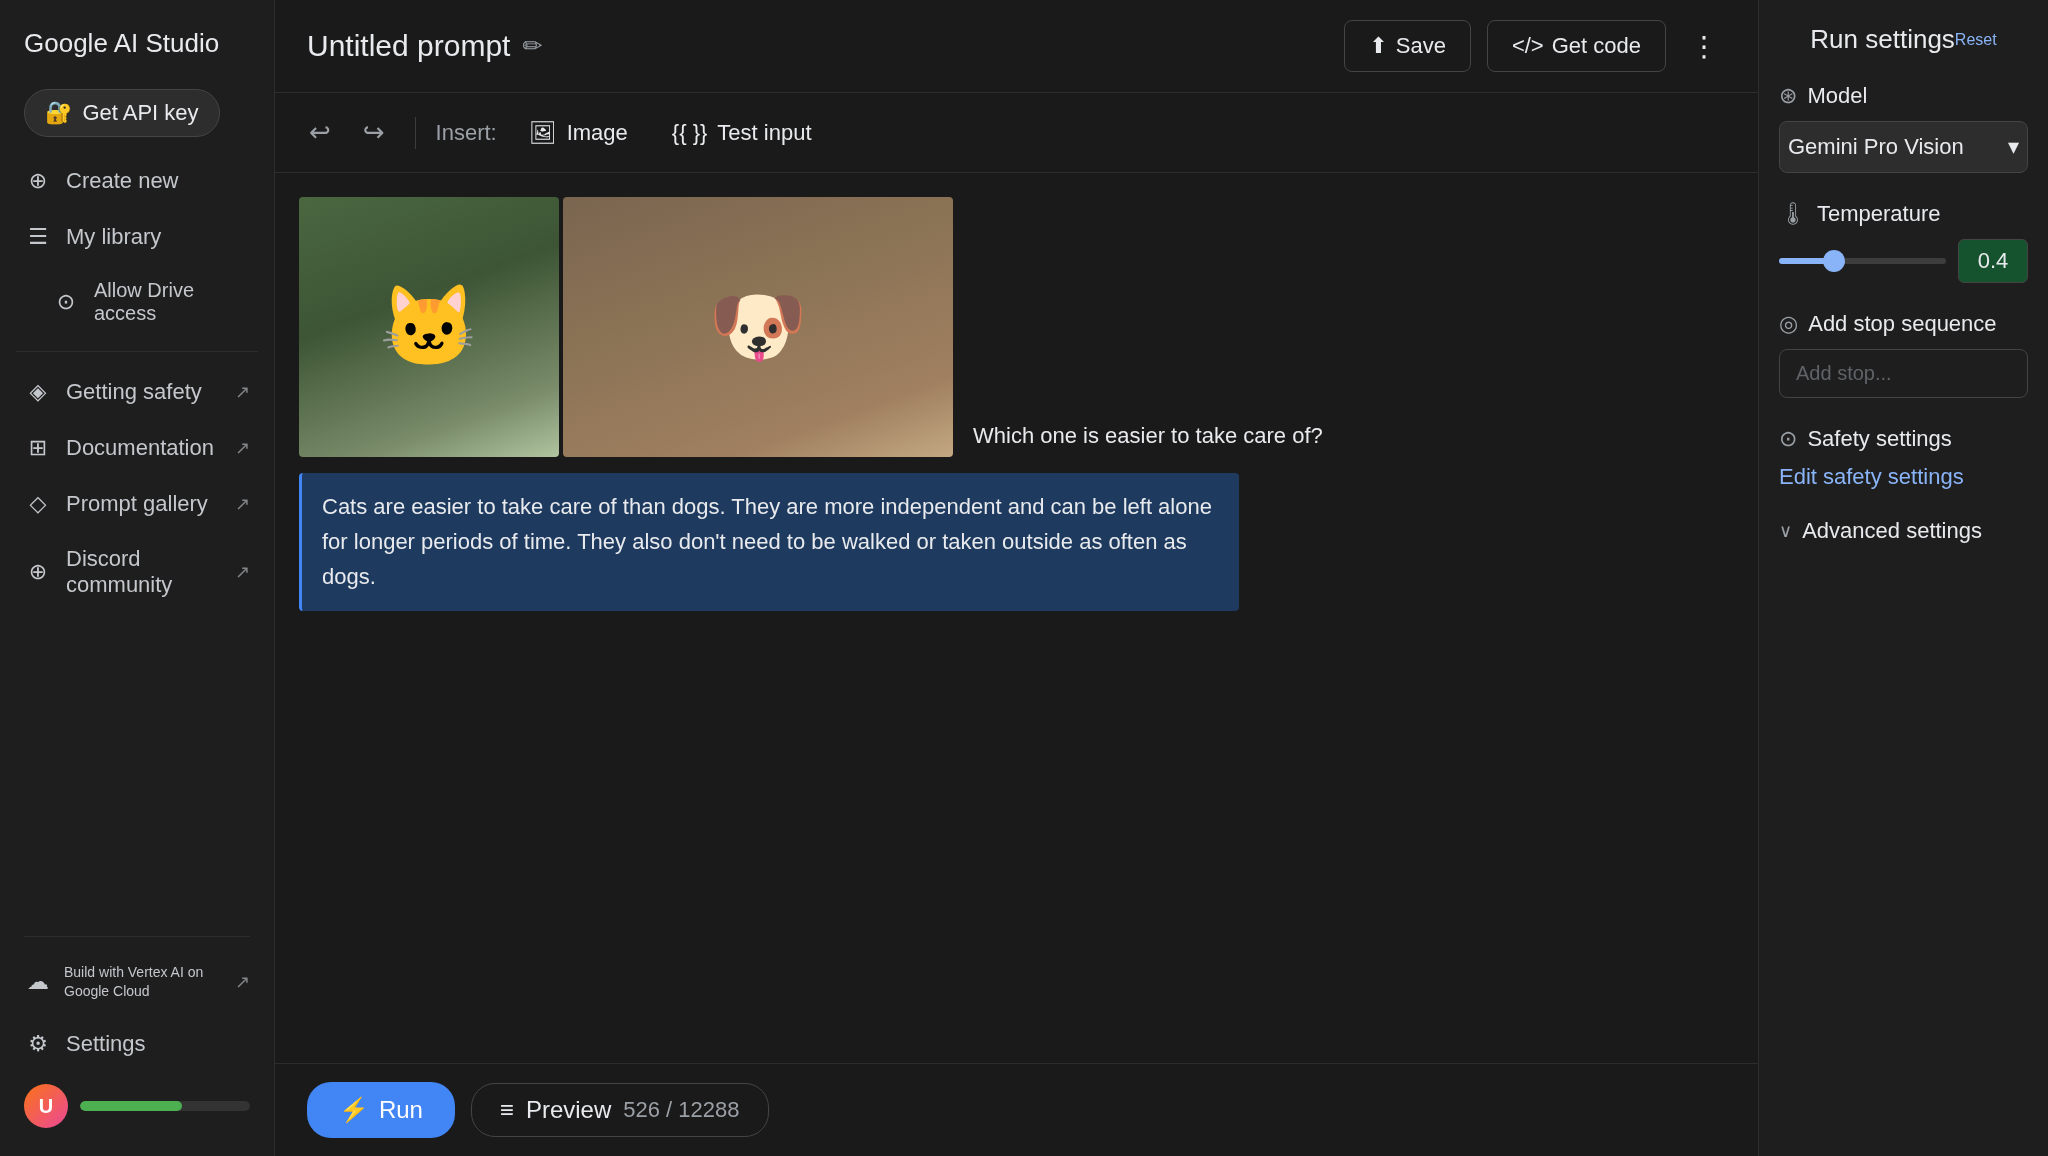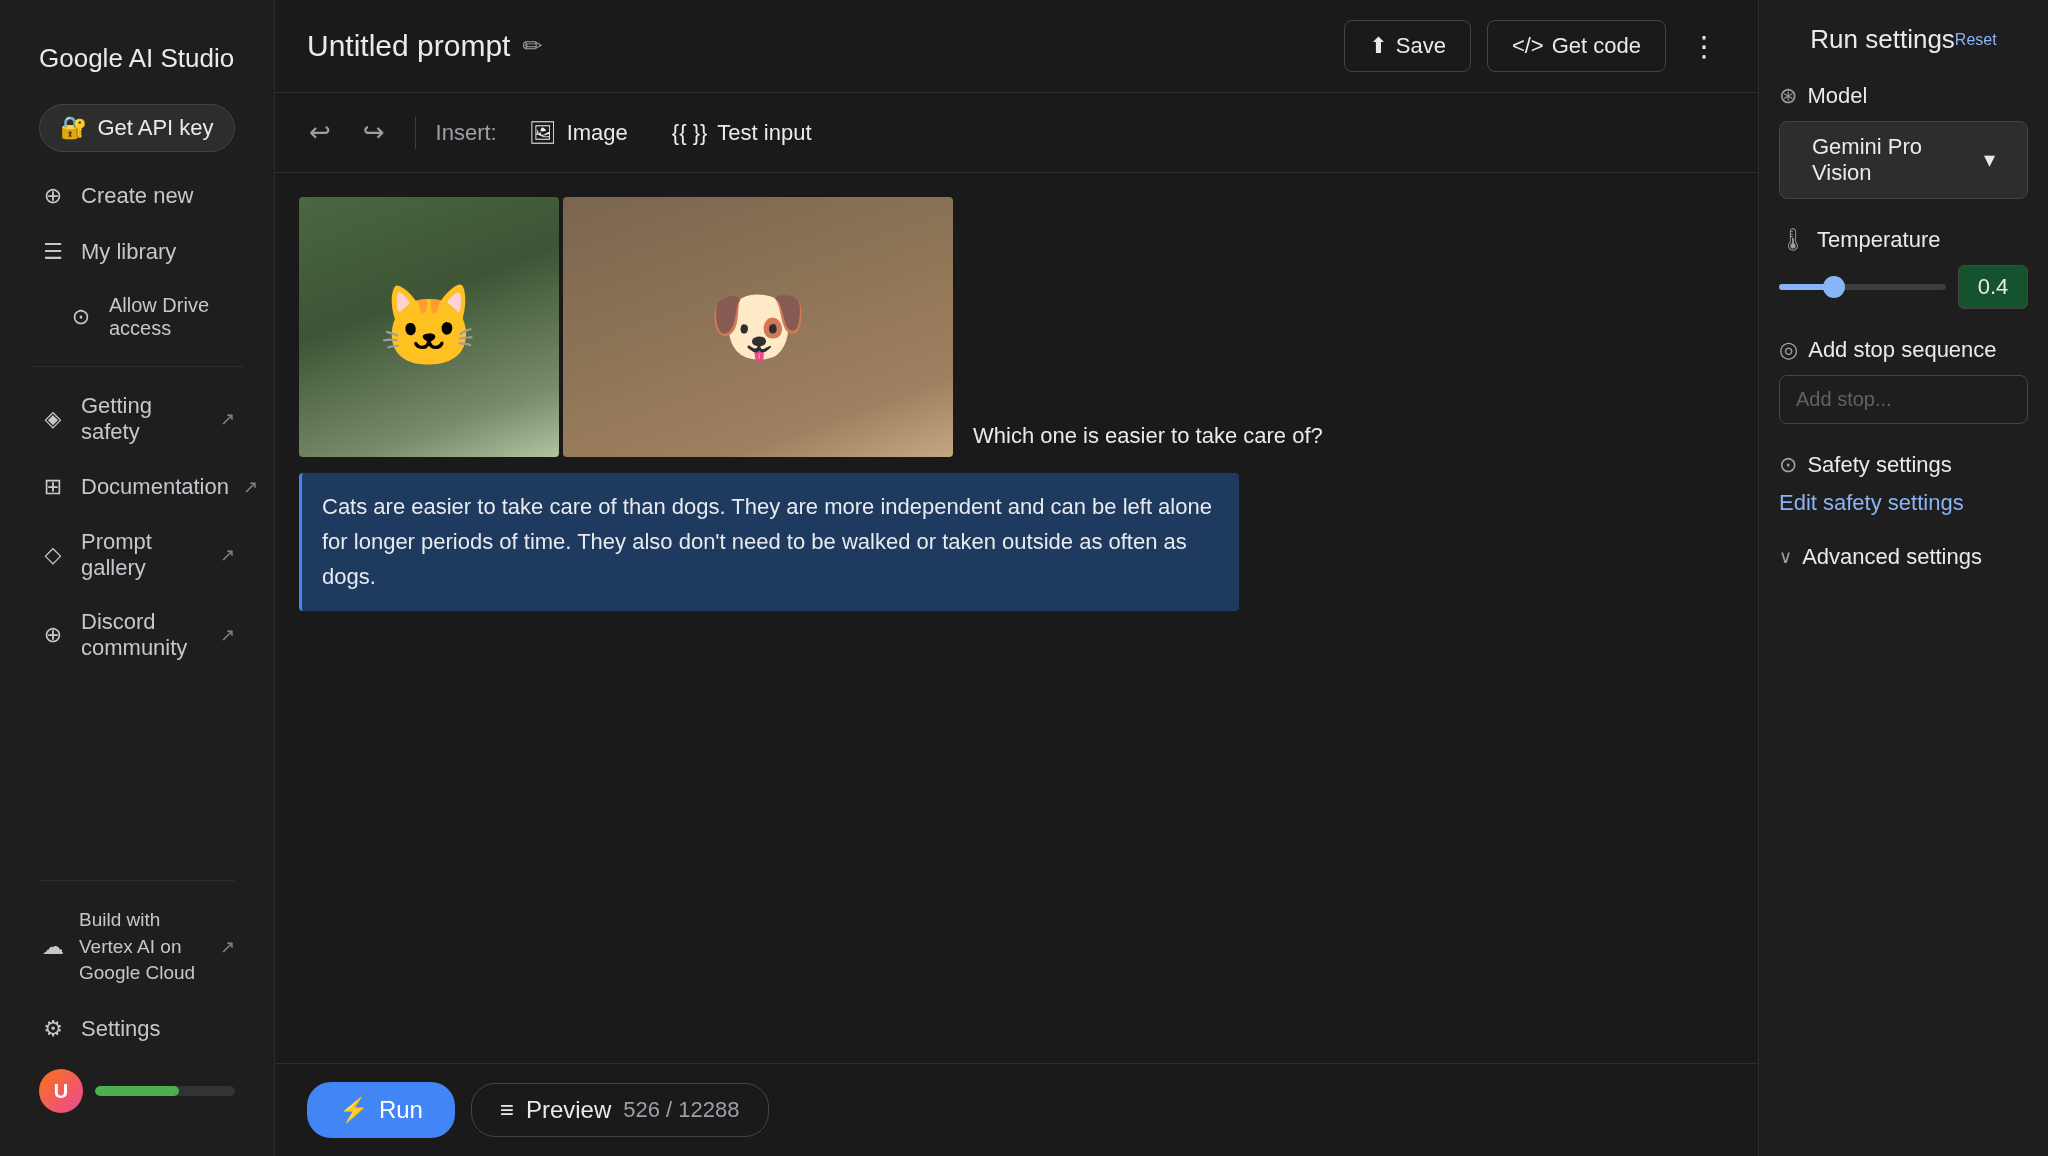--- a/index.html
+++ b/index.html
@@ -16,21 +16,21 @@
 
     
     #sidebar {
       width: 275px;
       min-width: 275px;
       background: #1e1e1e;
       display: flex;
       flex-direction: column;
       height: 100%;
       border-right: 1px solid #2d2d2d;
-      padding: 15px;
+      padding: 0;
     }
     .sidebar-logo {
       padding: 28px 24px 24px 24px;
       font-size: 26px;
       font-weight: 500;
       color: #e8eaed;
       letter-spacing: 0;
     }
     .sidebar-logo span { color: #e8eaed; }
 
@@ -412,21 +412,21 @@
     }
     .section-icon {
       font-size: 22px;
       color: #9aa0a6;
     }
 
     .model-select {
       background: #2d2d2d;
       border: 1px solid #444;
       border-radius: 8px;
-      padding: 12px 32px;
+      padding: 12px 8px;
       font-size: 22px;
       color: #e8eaed;
       width: 100%;
       cursor: pointer;
       display: flex;
       align-items: center;
       justify-content: space-between;
     }
 
     .temp-slider-container {
@@ -560,21 +560,21 @@
       <span class="sidebar-icon">⊕</span>
       <span>Discord community</span>
       <span class="ext-icon">↗</span>
     </div>
   </div>
 
   <div class="sidebar-bottom">
     <div class="sidebar-divider"></div>
     <div class="sidebar-vertex">
       <span class="sidebar-icon">☁</span>
-      <span style="font-size:19px;line-height:1.4;">Build with Vertex AI on Google Cloud</span>
+      <span style="font-size:14px;line-height:1.4;">Build with Vertex AI on Google Cloud</span>
       <span class="ext-icon">↗</span>
     </div>
     <div class="sidebar-settings">
       <span class="sidebar-icon">⚙</span>
       <span>Settings</span>
     </div>
     <div class="avatar-row">
       <div class="avatar">U</div>
       <div class="progress-bar-bg">
         <div class="progress-bar-fill"></div>

